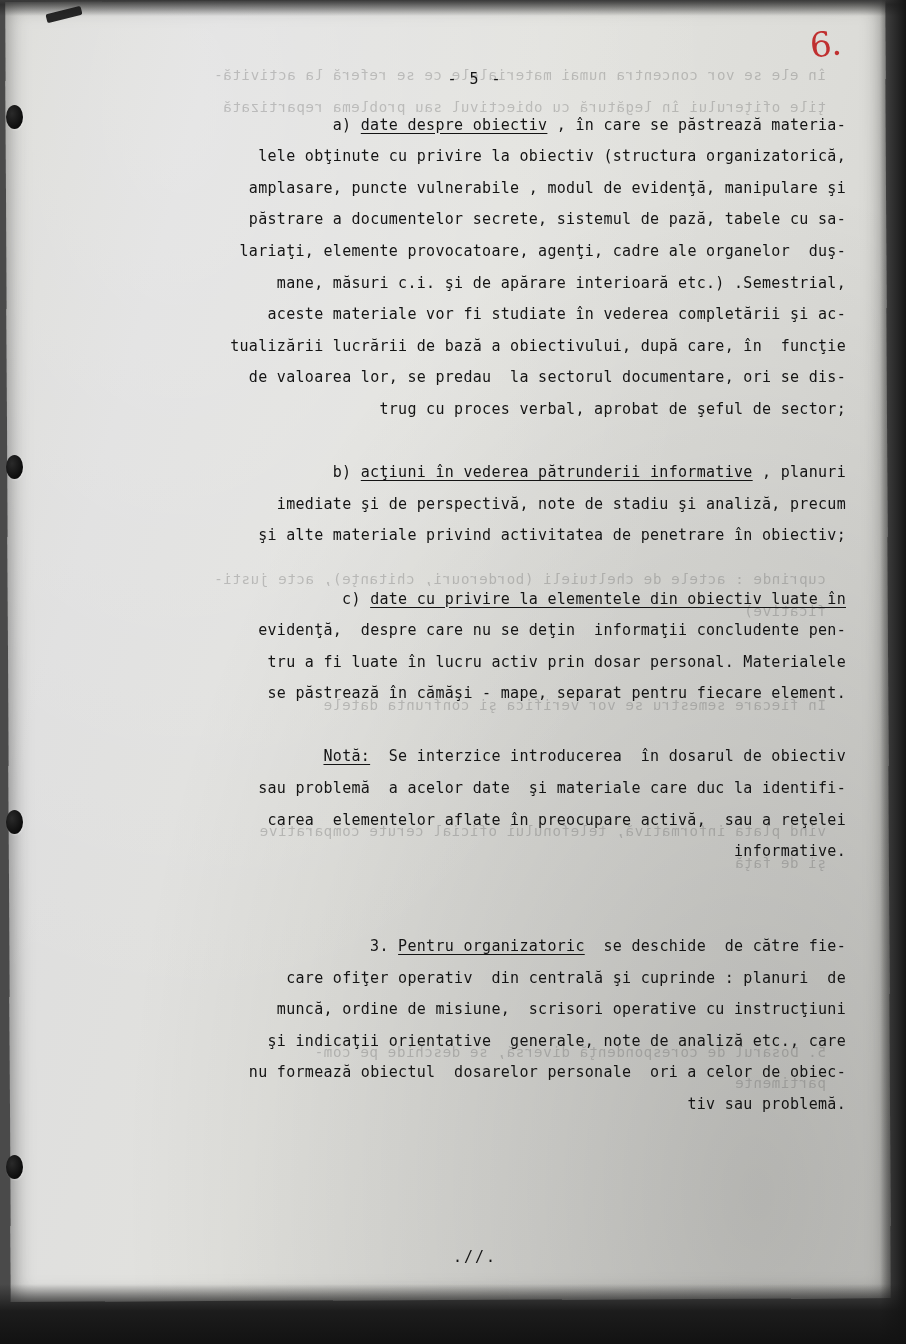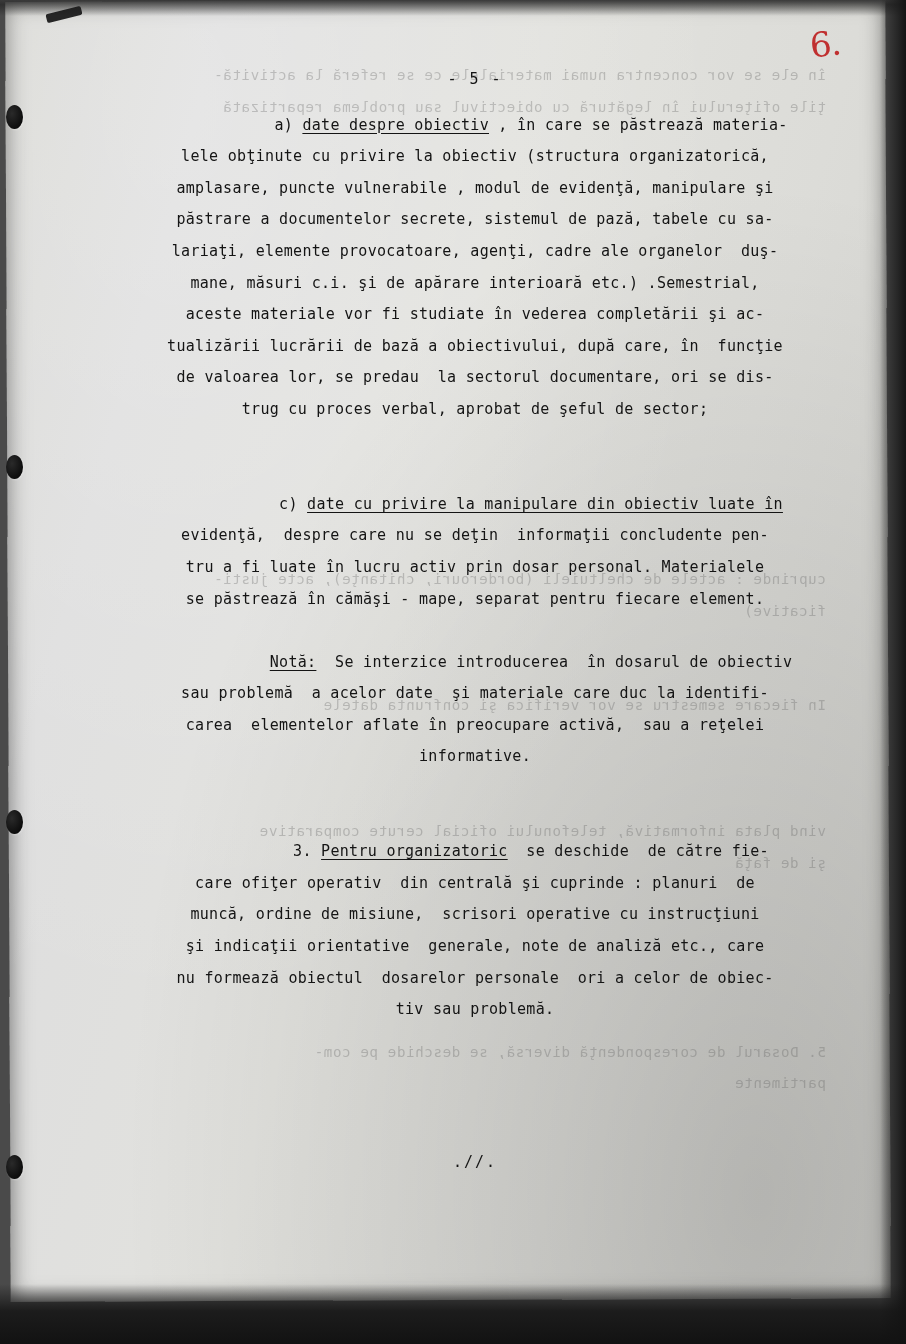--- a/index.html
+++ b/index.html
@@ -126,21 +126,21 @@
     line-height: 31.6px;
     letter-spacing: 0.3px;
   }
   .page-num {
     text-align: center;
     margin: 0 0 14px 0;
     letter-spacing: 2px;
   }
   p.para {
     margin: 0 0 0 0;
-    text-align: center;
+    text-align: right;
     white-space: pre-wrap;
   }
   p.spacer { height: 31.6px; margin: 0; }
   .indent { display: inline-block; width: 112px; }
   u.t { text-decoration: underline; text-underline-offset: 3px; }
   .footer-mark {
     margin-top: 58px;
     text-align: center;
     letter-spacing: 2px;
   }
@@ -221,24 +221,27 @@
 păstrare a documentelor secrete, sistemul de pază, tabele cu sa-
 lariaţi, elemente provocatoare, agenţi, cadre ale organelor  duş-
 mane, măsuri c.i. şi de apărare interioară etc.) .Semestrial,
 aceste materiale vor fi studiate în vederea completării şi ac-
 tualizării lucrării de bază a obiectivului, după care, în  funcţie
 de valoarea lor, se predau  la sectorul documentare, ori se dis-
 trug cu proces verbal, aprobat de şeful de sector;</span></p>
 
     <p class="spacer"></p>
 
-
-    <p class="spacer"></p>
-
-    <p class="para"><span class="indent"></span><span>c)</span> <u class="t">date cu privire la manipulare din obiectiv luate în</u><span>
+    <p class="para"><span class="indent"></span><span>b)</span> <u class="t">acţiuni în vederea pătrunderii informative</u><span> , planuri
+imediate şi de perspectivă, note de stadiu şi analiză, precum
+şi alte materiale privind activitatea de penetrare în obiectiv;</span></p>
+
+    <p class="spacer"></p>
+
+    <p class="para"><span class="indent"></span><span>c)</span> <u class="t">date cu privire la elementele din obiectiv luate în</u><span>
 evidenţă,  despre care nu se deţin  informaţii concludente pen-
 tru a fi luate în lucru activ prin dosar personal. Materialele
 se păstrează în cămăşi - mape, separat pentru fiecare element.</span></p>
 
     <p class="spacer"></p>
 
     <p class="para"><span class="indent"></span><u class="t">Notă:</u><span>  Se interzice introducerea  în dosarul de obiectiv
 sau problemă  a acelor date  şi materiale care duc la identifi-
 carea  elementelor aflate în preocupare activă,  sau a reţelei
 informative.</span></p>

